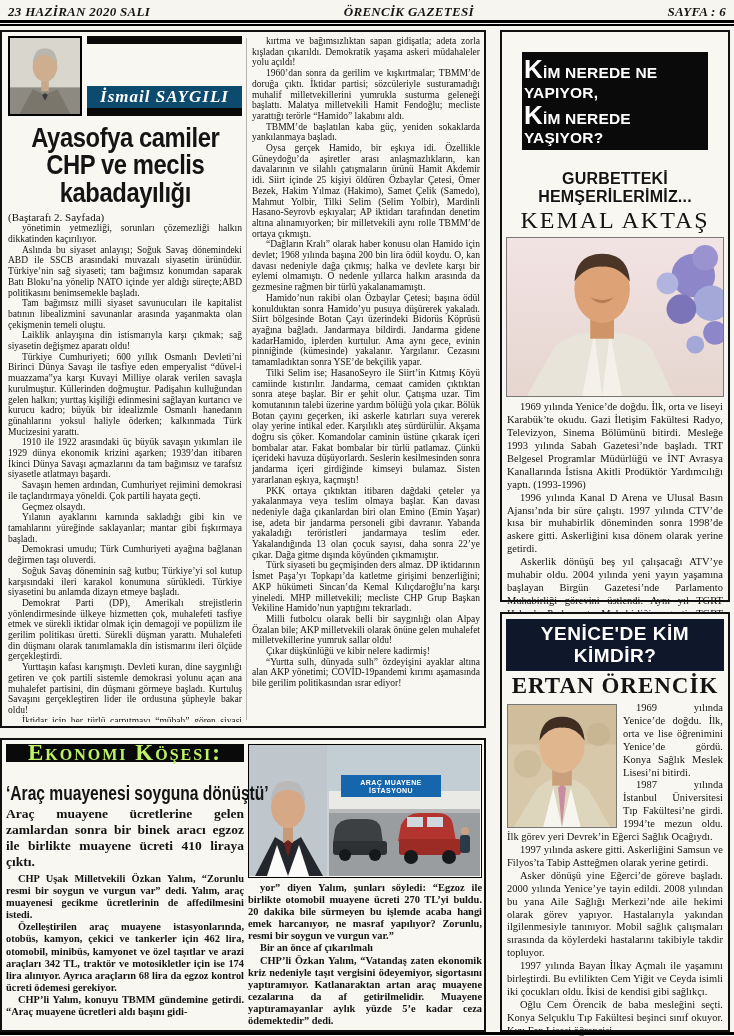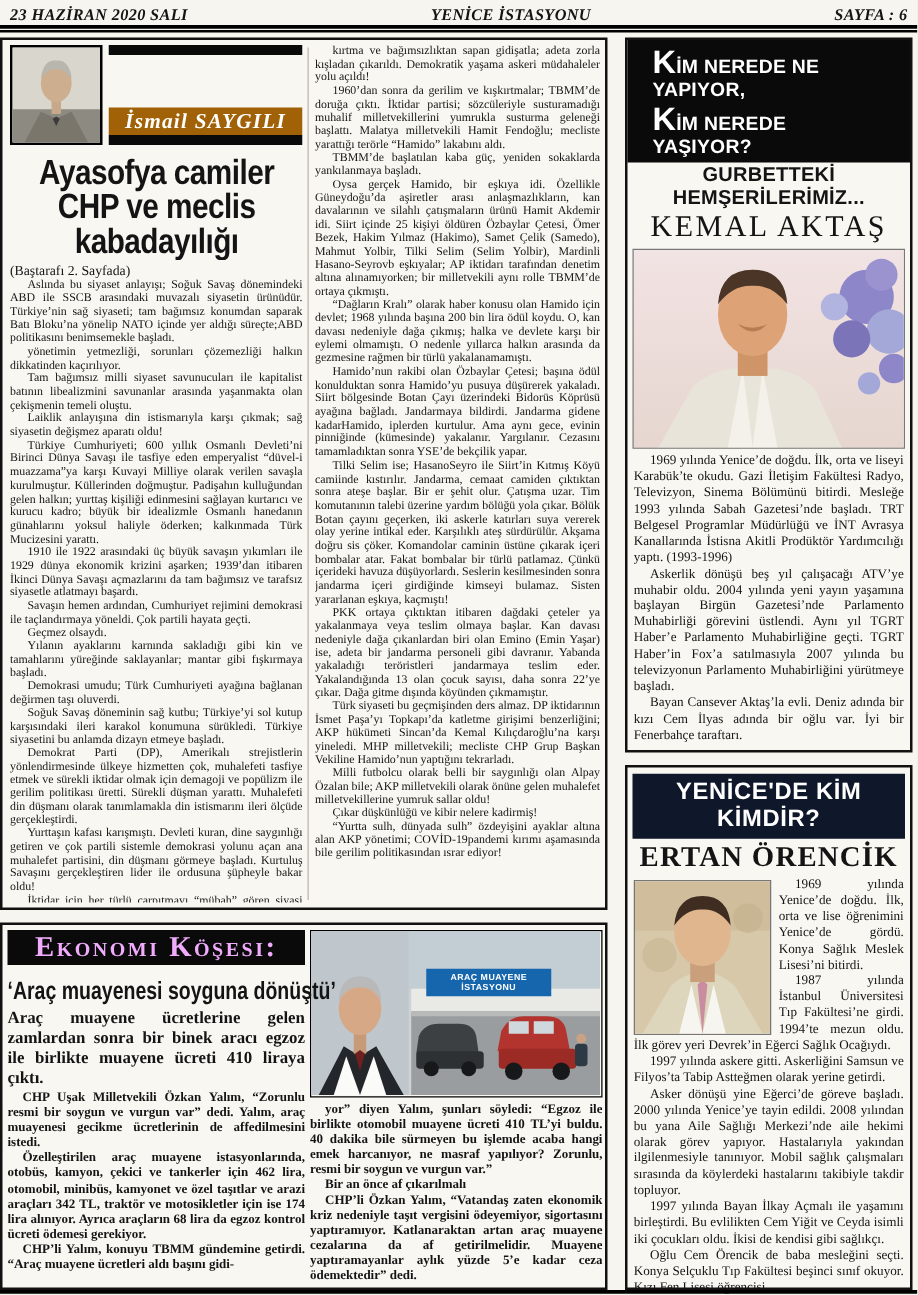--- a/index.html
+++ b/index.html
@@ -20,62 +20,62 @@
   .ertan-bx   { left:500px; top:612px; width:230px; height:420px; }
 
   
   .col1 { position:absolute; left:6px;  top:4px; width:234px; height:686px; overflow:hidden; }
   .col2 { position:absolute; left:250px; top:4px; width:228px; height:686px; overflow:hidden; }
   .col-divider { position:absolute; left:244px; top:6px; width:1px; height:682px; background:#b9b5ac; }
   .toprow { display:flex; gap:5px; height:80px; }
   .auth-photo { width:74px; height:80px; border:2px solid #000; flex:none; }
   .auth-banner { flex:1; display:flex; flex-direction:column; justify-content:space-between; }
   .auth-banner .bar { background:#0a0a0a; height:14px; }
-  .auth-banner .name-bar { background:#a16207; height:36px; color:#fff; font:bold italic 17px "Liberation Serif", serif; display:flex; align-items:center; justify-content:center; letter-spacing:1px;margin-top:42px; }
+  .auth-banner .name-bar { background:#0c4a6e; height:36px; color:#fff; font:bold italic 17px "Liberation Serif", serif; display:flex; align-items:center; justify-content:center; letter-spacing:1px;margin-top:42px; }
   .headline { margin-top:8px; width:276px; font:bold 28px/0.98 "Liberation Sans", sans-serif; letter-spacing:-.5px; text-align:center; transform:scaleX(.85); transform-origin:left top; }
   .cont-note { margin-top:5px; font:11px "Liberation Serif", serif; }
   .body-txt p { font:9.5px/10.7px "Liberation Serif", serif; text-align:justify; text-indent:14px; }
   .col2 .body-txt p { font-size:9.5px; }
 
   
-  .kbox-title { background:#0a0a0a; color:#fff; margin:0; padding:3px 20px 4px; }
+  .kbox-title { background:#0a0a0a; color:#fff; margin:20px; padding:3px 2px 4px; }
   .k-line { font:bold 15.5px/1.1 "Liberation Sans", sans-serif; letter-spacing:.2px; }
   .k-line::first-letter { font-size:26px; }
   .kicker { text-align:center; font:bold 16px "Liberation Sans", sans-serif; letter-spacing:.2px; margin-top:2px; }
   .big-name { text-align:center; font:24px "Liberation Serif", serif; letter-spacing:2px; margin-top:1px; }
   .kemal-photo { display:block; margin:3px 4px 4px; width:218px; height:160px; border:1px solid #777; }
   .bio { padding:0 5px; }
   .bio p { font:10.5px/12.9px "Liberation Serif", serif; text-align:justify; text-indent:13px; }
 
   
   .ybox-title { background:#0f172a; color:#fff; margin:5px 4px 2px; padding:4px 2px; text-align:center; font:bold 19px "Liberation Sans", sans-serif; letter-spacing:.5px; }
   .ertan-name { text-align:center; font:bold 23px "Liberation Serif", serif; letter-spacing:1px; margin:1px 0 3px; }
   .ertan-body { padding:0 5px; overflow:hidden; height:352px; }
   .ertan-photo { float:left; width:110px; height:124px; border:1px solid #777; margin:2px 6px 2px 0; }
   .ertan-body p { font:10.5px/12.9px "Liberation Serif", serif; text-align:justify; text-indent:13px; }
 
   
-  .econ-banner { position:absolute; left:4px; top:4px; width:238px; height:28px; background:#0a0a0a; color:#f0abfc; display:flex; align-items:center; justify-content:center; font:bold 23px "Liberation Serif", serif; font-variant:small-caps; letter-spacing:2px; }
+  .econ-banner { position:absolute; left:4px; top:4px; width:238px; height:18px; background:#0a0a0a; color:#bef264; display:flex; align-items:center; justify-content:center; font:bold 23px "Liberation Serif", serif; font-variant:small-caps; letter-spacing:2px; }
   .econ-photo-wrap { position:absolute; left:246px; top:4px; width:234px; height:134px; border:1.5px solid #000; }
   .econ-photo-wrap svg { display:block; }
   .station-sign { position:absolute; left:96px; top:34px; width:92px; text-align:center; color:#fff; font:bold 7px/1.15 "Liberation Sans", sans-serif; letter-spacing:.4px; }
   .econ-headline { position:absolute; left:4px; top:42px; width:300px; font:bold 20px "Liberation Sans", sans-serif; transform:scaleX(.78); transform-origin:left top; white-space:nowrap; }
   .econ-col1 { position:absolute; left:4px; top:66px; width:238px; height:222px; overflow:hidden; }
   .econ-lead { font:bold 13.5px/16px "Liberation Serif", serif; text-align:justify; margin-bottom:3px; }
   .econ-col1 p.btxt, .econ-col2 p.btxt { font:600 10.4px/12.1px "Liberation Serif", serif; text-align:justify; text-indent:12px; }
   .econ-col2 { position:absolute; left:246px; top:142px; width:234px; height:146px; overflow:hidden; }
 </style>
 </head>
 <body>
 
 <div class="page">
 
   <div class="hdr">
     <span>23 HAZİRAN 2020 SALI</span>
-    <span>YENİCE İSTASYONU</span>
+    <span>ÖRENCİK GAZETESİ</span>
     <span>SAYFA : 6</span>
   </div>
   <div class="hdr-rule"></div>
 
   <div class="bx main-bx">
     <div class="col-divider"></div>
 
     <div class="col1">
       <div class="toprow">
         <svg class="auth-photo" viewBox="0 0 74 80" preserveAspectRatio="none">
@@ -89,22 +89,22 @@
         </svg>
         <div class="auth-banner">
           <div class="bar"></div>
           <div class="name-bar">İsmail SAYGILI</div>
           <div class="bar"></div>
         </div>
       </div>
       <div class="headline">Ayasofya camiler CHP ve meclis kabadayılığı</div>
       <div class="cont-note">(Baştarafı 2. Sayfada)</div>
       <div class="body-txt">
+          <p>yönetimin yetmezliği, sorunları çözemezliği halkın dikkatinden kaçırılıyor.</p>
           <p>Aslında bu siyaset anlayışı; Soğuk Savaş dönemindeki ABD ile SSCB arasındaki muvazalı siyasetin ürünüdür. Türkiye’nin sağ siyaseti; tam bağımsız konumdan saparak Batı Bloku’na yönelip NATO içinde yer aldığı süreçte;ABD politikasını benimsemekle başladı.</p>
-          <p>yönetimin yetmezliği, sorunları çözemezliği halkın dikkatinden kaçırılıyor.</p>
           <p>Tam bağımsız milli siyaset savunucuları ile kapitalist batının libealizmini savunanlar arasında yaşanmakta olan çekişmenin temeli oluştu.</p>
           <p>Laiklik anlayışına din istismarıyla karşı çıkmak; sağ siyasetin değişmez aparatı oldu!</p>
           <p>Türkiye Cumhuriyeti; 600 yıllık Osmanlı Devleti’ni Birinci Dünya Savaşı ile tasfiye eden emperyalist “düvel-i muazzama”ya karşı Kuvayi Milliye olarak verilen savaşla kurulmuştur. Küllerinden doğmuştur. Padişahın kulluğundan gelen halkın; yurttaş kişiliği edinmesini sağlayan kurtarıcı ve kurucu kadro; büyük bir idealizmle Osmanlı hanedanın günahlarını yoksul haliyle öderken; kalkınmada Türk Mucizesini yarattı.</p>
           <p>1910 ile 1922 arasındaki üç büyük savaşın yıkımları ile 1929 dünya ekonomik krizini aşarken; 1939’dan itibaren İkinci Dünya Savaşı açmazlarını da tam bağımsız ve tarafsız siyasetle atlatmayı başardı.</p>
           <p>Savaşın hemen ardından, Cumhuriyet rejimini demokrasi ile taçlandırmaya yöneldi. Çok partili hayata geçti.</p>
           <p>Geçmez olsaydı.</p>
           <p>Yılanın ayaklarını karnında sakladığı gibi kin ve tamahlarını yüreğinde saklayanlar; mantar gibi fışkırmaya başladı.</p>
           <p>Demokrasi umudu; Türk Cumhuriyeti ayağına bağlanan değirmen taşı oluverdi.</p>
           <p>Soğuk Savaş döneminin sağ kutbu; Türkiye’yi sol kutup karşısındaki ileri karakol konumuna sürükledi. Türkiye siyasetini bu anlamda dizayn etmeye başladı.</p>
           <p>Demokrat Parti (DP), Amerikalı strejistlerin yönlendirmesinde ülkeye hizmetten çok, muhalefeti tasfiye etmek ve sürekli iktidar olmak için demagoji ve popülizm ile gerilim politikası üretti. Sürekli düşman yarattı. Muhalefeti din düşmanı olarak tanımlamakla din istismarını ileri ölçüde gerçekleştirdi.</p>
@@ -175,21 +175,21 @@
     <div class="econ-col1">
       <p class="econ-lead">Araç muayene ücretlerine gelen zamlardan sonra bir binek aracı egzoz ile birlikte muayene ücreti 410 liraya çıktı.</p>
       <div>
           <p class="btxt">CHP Uşak Milletvekili Özkan Yalım, “Zorunlu resmi bir soygun ve vurgun var” dedi. Yalım, araç muayenesi gecikme ücretlerinin de affedilmesini istedi.</p>
           <p class="btxt">Özelleştirilen araç muayene istasyonlarında, otobüs, kamyon, çekici ve tankerler için 462 lira, otomobil, minibüs, kamyonet ve özel taşıtlar ve arazi araçları 342 TL, traktör ve motosikletler için ise 174 lira alınıyor. Ayrıca araçların 68 lira da egzoz kontrol ücreti ödemesi gerekiyor.</p>
           <p class="btxt">CHP’li Yalım, konuyu TBMM gündemine getirdi. “Araç muayene ücretleri aldı başını gidi-</p>
         </div>
     </div>
     <div class="econ-col2">
       <div>
-          <p class="btxt">yor” diyen Yalım, şunları söyledi: “Egzoz ile birlikte otomobil muayene ücreti 410 TL’yi buldu. 40 dakika bile sürmeyen bu işlemde acaba hangi emek harcanıyor, ne masraf yapılıyor? Zorunlu, resmi bir soygun ve vurgun var.”</p>
+          <p class="btxt">yor” diyen Yalım, şunları söyledi: “Egzoz ile birlikte otomobil muayene ücreti 270 TL’yi buldu. 20 dakika bile sürmeyen bu işlemde acaba hangi emek harcanıyor, ne masraf yapılıyor? Zorunlu, resmi bir soygun ve vurgun var.”</p>
           <p class="btxt">Bir an önce af çıkarılmalı</p>
           <p class="btxt">CHP’li Özkan Yalım, “Vatandaş zaten ekonomik kriz nedeniyle taşıt vergisini ödeyemiyor, sigortasını yaptıramıyor. Katlanaraktan artan araç muayene cezalarına da af getirilmelidir. Muayene yaptıramayanlar aylık yüzde 5’e kadar ceza ödemektedir” dedi.</p>
         </div>
     </div>
   </div>
 
   <div class="bx kemal-bx">
     <div class="kbox-title">
       <div class="k-line">KİM NEREDE NE YAPIYOR,</div>
       <div class="k-line">KİM NEREDE YAŞIYOR?</div>
@@ -217,20 +217,21 @@
       <path d="M88 96 L96 160 L76 160 Z" fill="#f4f1ea"></path>
       <path d="M104 96 L96 160 L116 160 Z" fill="#f4f1ea"></path>
 
       <rect x="84" y="78" width="24" height="24" fill="#cf9468"></rect>
       <ellipse cx="96" cy="52" rx="28" ry="34" fill="#dda376"></ellipse>
       <path d="M68 44 Q70 16 96 16 Q122 16 124 44 Q112 28 96 29 Q80 28 68 44Z" fill="#4a3526"></path>
       <path d="M84 60 Q96 66 108 60 Q96 72 84 60Z" fill="#b97c52"></path>
     </svg>
     <div class="bio">
         <p>1969 yılında Yenice’de doğdu. İlk, orta ve liseyi Karabük’te okudu. Gazi İletişim Fakültesi Radyo, Televizyon, Sinema Bölümünü bitirdi. Mesleğe 1993 yılında Sabah Gazetesi’nde başladı. TRT Belgesel Programlar Müdürlüğü ve İNT Avrasya Kanallarında İstisna Akitli Prodüktör Yardımcılığı yaptı. (1993-1996)</p>
+        <p>1996 yılında Kanal D Arena ve Ulusal Basın Ajansı’nda bir süre çalıştı. 1997 yılında CTV’de kısa bir muhabirlik döneminden sonra 1998’de askere gitti. Askerliğini kısa dönem olarak yerine getirdi.</p>
         <p>Askerlik dönüşü beş yıl çalışacağı ATV’ye muhabir oldu. 2004 yılında yeni yayın yaşamına başlayan Birgün Gazetesi’nde Parlamento Muhabirliği görevini üstlendi. Aynı yıl TGRT Haber’e Parlamento Muhabirliğine geçti. TGRT Haber’in Fox’a satılmasıyla 2007 yılında bu televizyonun Parlamento Muhabirliğini yürütmeye başladı.</p>
         <p>Bayan Cansever Aktaş’la evli. Deniz adında bir kızı Cem İlyas adında bir oğlu var. İyi bir Fenerbahçe taraftarı.</p>
       </div>
   </div>
 
   <div class="bx ertan-bx">
     <div class="ybox-title">YENİCE'DE KİM KİMDİR?</div>
     <div class="ertan-name">ERTAN ÖRENCİK</div>
     <div class="ertan-body">
       <svg class="ertan-photo" viewBox="0 0 110 124" preserveAspectRatio="none">

